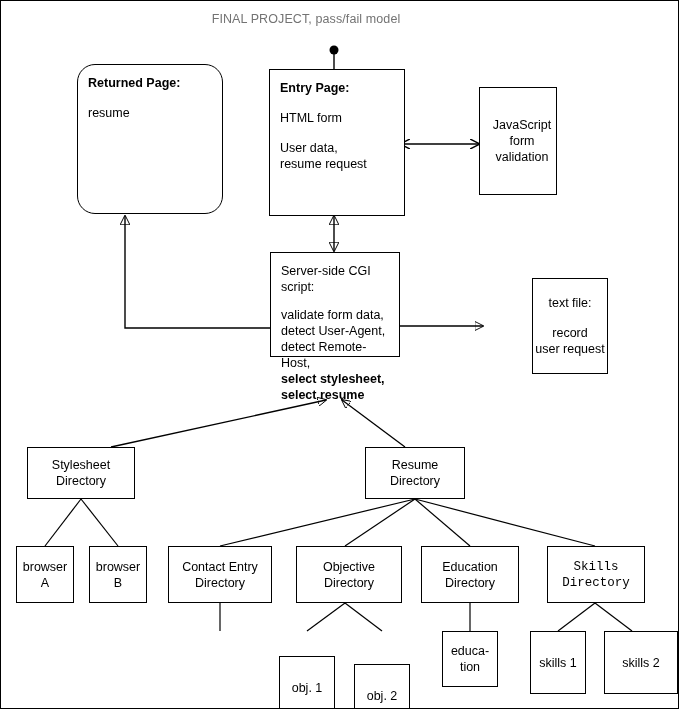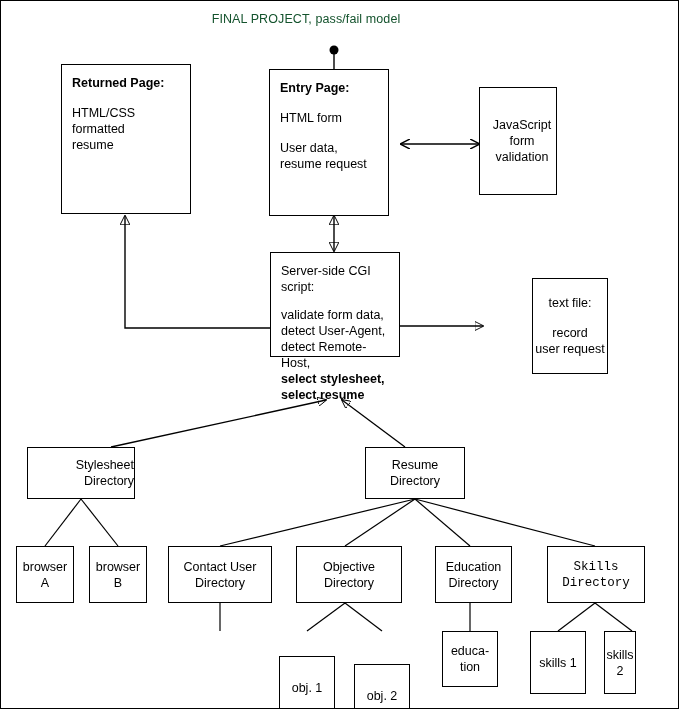--- a/index.html
+++ b/index.html
@@ -17,21 +17,21 @@
     font-family: "Liberation Sans", sans-serif;
     overflow: hidden;
   }
   #diagram-title {
     position: absolute;
     left: 0;
     top: 11px;
     width: 610px;
     text-align: center;
     font-size: 12.5px;
-    color: #14532d;
+    color: #737373;
     letter-spacing: 0.1px;
   }
   .node {
     position: absolute;
     box-sizing: border-box;
     border: 1.2px solid #000000;
     background: #ffffff;
     color: #000000;
     font-size: 12.5px;
     line-height: 16px;
@@ -126,30 +126,29 @@
 
     <line x1="344" y1="602" x2="306" y2="630" stroke-width="1.2"></line>
     <line x1="344" y1="602" x2="381" y2="630" stroke-width="1.2"></line>
 
     <line x1="469" y1="602" x2="469" y2="630" stroke-width="1.2"></line>
 
     <line x1="594" y1="602" x2="557" y2="630" stroke-width="1.2"></line>
     <line x1="594" y1="602" x2="631" y2="630" stroke-width="1.2"></line>
   </svg>
 
-  <div class="node" style="left:60px; top:63px; width:130px; height:150px;">
+  <div class="node" style="left:76px; top:63px; width:146px; height:150px;border-radius:18px;">
     <div class="pad">
       <span class="hdr blk">Returned Page:</span>
       <span class="gap"></span>
-      <span class="blk">HTML/CSS formatted</span>
       <span class="blk">resume</span>
     </div>
   </div>
 
-  <div class="node" style="left:268px; top:68px; width:120px; height:147px;">
+  <div class="node" style="left:268px; top:68px; width:136px; height:147px;">
     <div class="pad">
       <span class="hdr blk">Entry Page:</span>
       <span class="gap"></span>
       <span class="blk">HTML form</span>
       <span class="gap"></span>
       <span class="blk">User data,</span>
       <span class="blk">resume request</span>
     </div>
   </div>
 
@@ -172,51 +171,51 @@
     </div>
   </div>
 
   <div class="node center" style="left:484px; top:277px; width:76px; height:96px;margin-left:47px;">
     <span class="blk">text file:</span>
     <span class="gap"></span>
     <span class="blk">record</span>
     <span class="blk">user request</span>
   </div>
 
-  <div class="node center" style="left:26px; top:446px; width:108px; height:52px;align-items:flex-end;">
+  <div class="node center" style="left:26px; top:446px; width:108px; height:52px;">
     <span class="blk">Stylesheet</span>
     <span class="blk">Directory</span>
   </div>
 
   <div class="node center" style="left:364px; top:446px; width:100px; height:52px;">
     <span class="blk">Resume</span>
     <span class="blk">Directory</span>
   </div>
 
   <div class="node center" style="left:15px; top:545px; width:58px; height:57px;">
     <span class="blk">browser</span>
     <span class="blk">A</span>
   </div>
 
   <div class="node center" style="left:88px; top:545px; width:58px; height:57px;">
     <span class="blk">browser</span>
     <span class="blk">B</span>
   </div>
 
   <div class="node center" style="left:167px; top:545px; width:104px; height:57px;">
-    <span class="blk">Contact User</span>
+    <span class="blk">Contact Entry</span>
     <span class="blk">Directory</span>
   </div>
 
   <div class="node center" style="left:295px; top:545px; width:106px; height:57px;">
     <span class="blk">Objective</span>
     <span class="blk">Directory</span>
   </div>
 
-  <div class="node center" style="left:420px; top:545px; width:77px; height:57px;margin-left:14px;">
+  <div class="node center" style="left:420px; top:545px; width:98px; height:57px;">
     <span class="blk">Education</span>
     <span class="blk">Directory</span>
   </div>
 
   <div class="node center" style="left:546px; top:545px; width:98px; height:57px;font-family:Liberation Mono, monospace;">
     <span class="blk">Skills</span>
     <span class="blk">Directory</span>
   </div>
 
 
@@ -230,17 +229,17 @@
 
   <div class="node center" style="left:441px; top:630px; width:56px; height:56px;">
     <span class="blk">educa-</span>
     <span class="blk">tion</span>
   </div>
 
   <div class="node center" style="left:529px; top:630px; width:56px; height:63px;">
     <span class="blk">skills 1</span>
   </div>
 
-  <div class="node center" style="left:603px; top:630px; width:32px; height:63px;">
+  <div class="node center" style="left:603px; top:630px; width:74px; height:63px;">
     <span class="blk">skills 2</span>
   </div>
 
 </div>
 
 </body></html>

